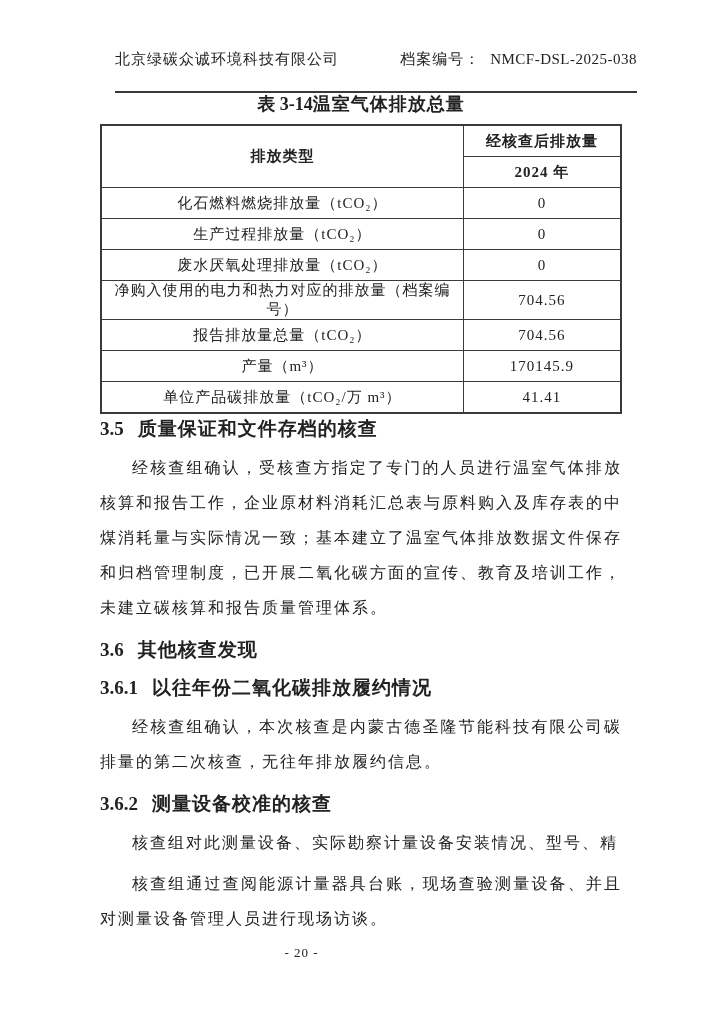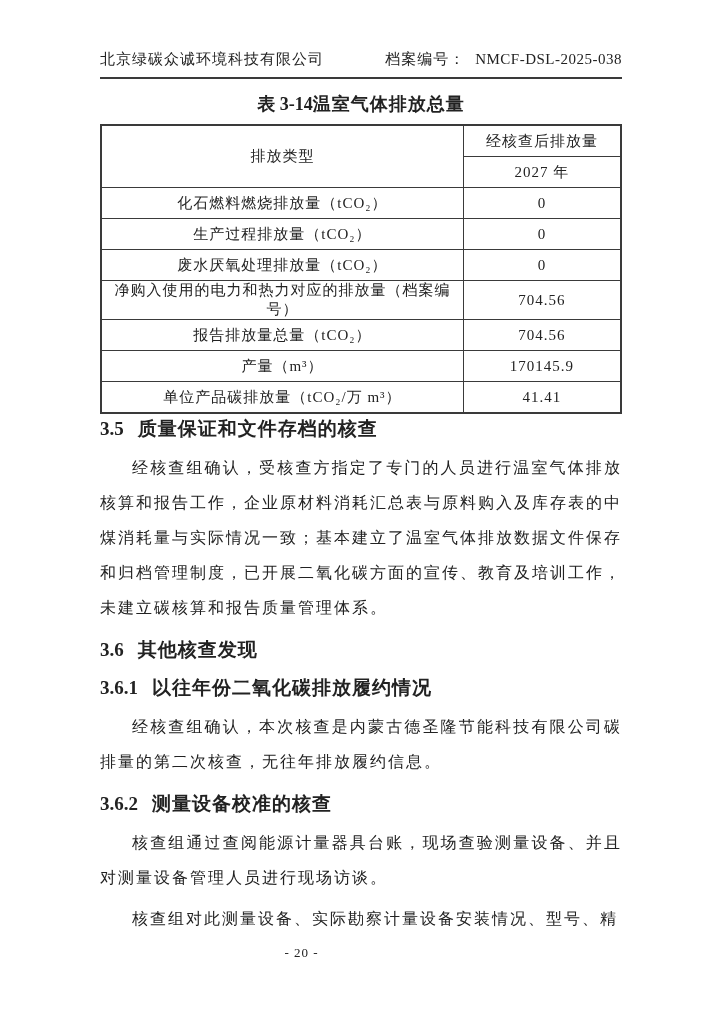--- a/index.html
+++ b/index.html
@@ -17,27 +17,27 @@
     position: relative;
     width: 723px;
     height: 1024px;
     background: #ffffff;
     overflow: hidden;
   }
   
   .page-header {
     position: absolute;
     top: 50px;
-    left: 100px;
+    left: 115px;
     width: 522px;
     display: flex;
     justify-content: space-between;
     align-items: flex-end;
     border-bottom: 2px solid #3a3a3a;
-    padding-bottom: 8px;
+    padding-bottom: 22px;
     font-size: 15px;
     letter-spacing: 1px;
   }
   .archive-wrap { white-space: nowrap; }
   .archive-wrap .num { margin-left: 10px; letter-spacing: 0.5px; }
   
   .table-caption {
     position: absolute;
     top: 92px;
     left: 100px;
@@ -58,21 +58,21 @@
   }
   table.emissions td {
     border: 1px solid #3a3a3a;
     text-align: center;
     vertical-align: middle;
     font-size: 15px;
     height: 30px;
     padding: 0 4px;
     letter-spacing: 1px;
   }
-  table.emissions td.th { font-weight: normal; }
+  table.emissions td.th { font-weight: bold; }
   
   .content {
     position: absolute;
     top: 404px;
     left: 100px;
     width: 522px;
   }
   .heading {
     font-weight: bold;
     font-size: 19px;
@@ -119,21 +119,21 @@
     <colgroup>
       <col style="width:69.7%">
       <col style="width:30.3%">
     </colgroup>
     <tbody>
       <tr>
         <td class="th" rowspan="2">排放类型</td>
         <td class="th">经核查后排放量</td>
       </tr>
       <tr>
-        <td class="th">2027 年</td>
+        <td class="th">2024 年</td>
       </tr>
       <tr>
         <td>化石燃料燃烧排放量（tCO₂）</td>
         <td>0</td>
       </tr>
       <tr>
         <td>生产过程排放量（tCO₂）</td>
         <td>0</td>
       </tr>
       <tr>
@@ -171,20 +171,20 @@
     </div>
 
     <div class="heading">
       <span class="h-num">3.6.1</span><span>以往年份二氧化碳排放履约情况</span>
     </div>
     <p class="body-par">经核查组确认，本次核查是内蒙古德圣隆节能科技有限公司碳排量的第二次核查，无往年排放履约信息。</p>
 
     <div class="heading">
       <span class="h-num">3.6.2</span><span>测量设备校准的核查</span>
     </div>
+    <p class="body-par">核查组对此测量设备、实际勘察计量设备安装情况、型号、精</p>
     <p class="body-par">核查组通过查阅能源计量器具台账，现场查验测量设备、并且对测量设备管理人员进行现场访谈。</p>
-    <p class="body-par">核查组对此测量设备、实际勘察计量设备安装情况、型号、精</p>
 
   </div>
 
   <div class="page-footer">- 20 -</div>
 
 </div>
 
 </body></html>

